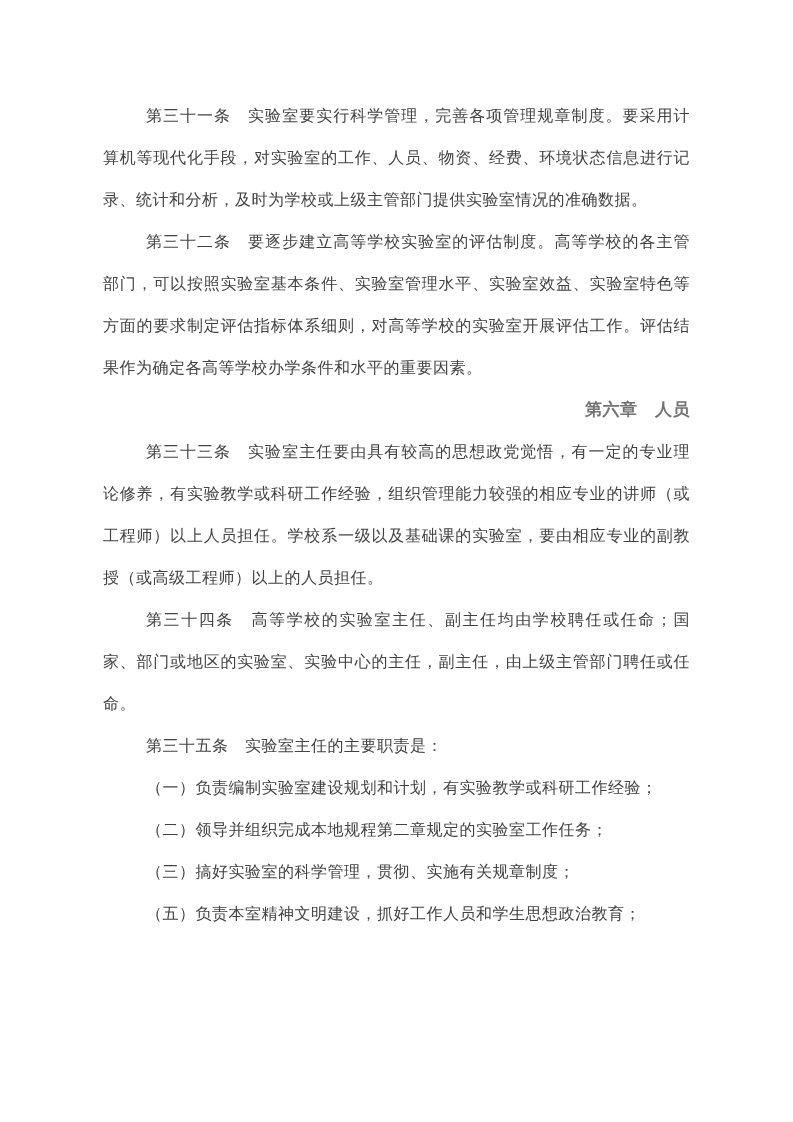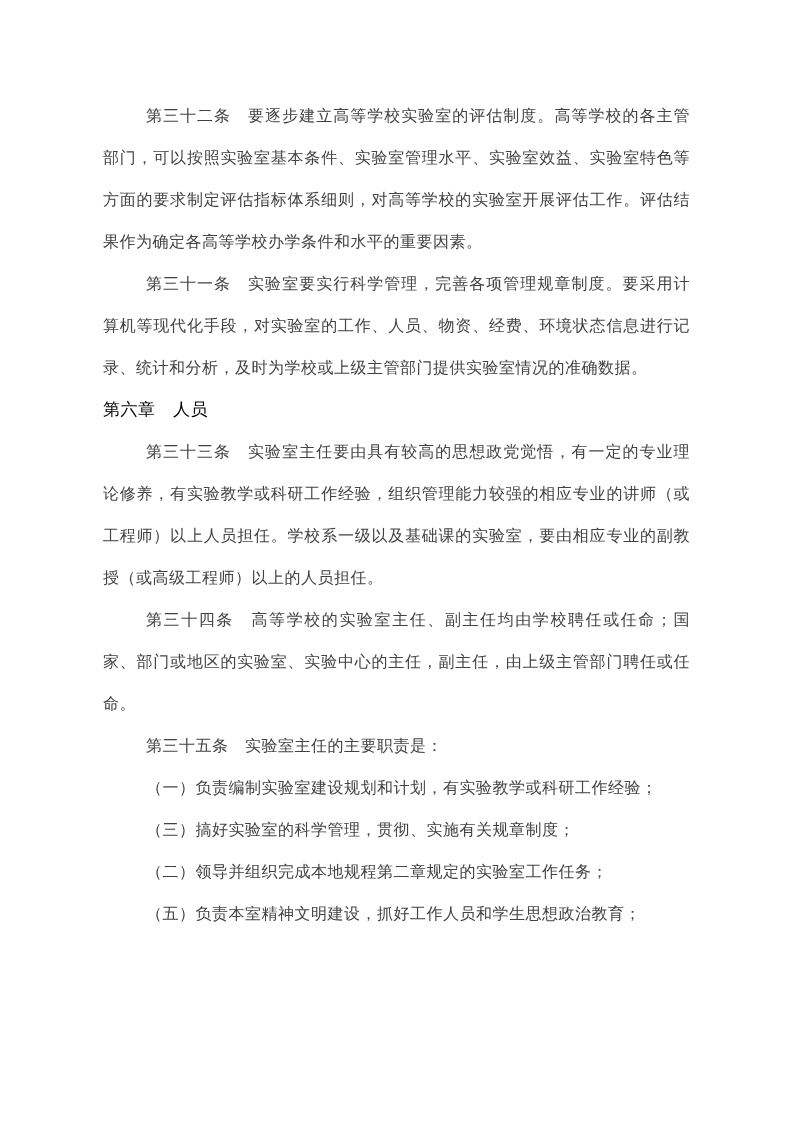--- a/index.html
+++ b/index.html
@@ -23,34 +23,34 @@
     line-height: 42px;
     color: #424242;
     text-align: justify;
     text-indent: 43px;
     letter-spacing: 0.5px;
   }
   .chapter {
     margin: 0;
     font-size: 17px;
     line-height: 42px;
-    font-weight: 400;
-    color: #000000;
-    text-align: left;
+    font-weight: 700;
+    color: #737373;
+    text-align: right;
     text-indent: 0;
     letter-spacing: 0.5px;
   }
 </style>
 </head>
 <body>
 
 <div class="page">
+  <p class="para">第三十一条　实验室要实行科学管理，完善各项管理规章制度。要采用计算机等现代化手段，对实验室的工作、人员、物资、经费、环境状态信息进行记录、统计和分析，及时为学校或上级主管部门提供实验室情况的准确数据。</p>
   <p class="para">第三十二条　要逐步建立高等学校实验室的评估制度。高等学校的各主管部门，可以按照实验室基本条件、实验室管理水平、实验室效益、实验室特色等方面的要求制定评估指标体系细则，对高等学校的实验室开展评估工作。评估结果作为确定各高等学校办学条件和水平的重要因素。</p>
-  <p class="para">第三十一条　实验室要实行科学管理，完善各项管理规章制度。要采用计算机等现代化手段，对实验室的工作、人员、物资、经费、环境状态信息进行记录、统计和分析，及时为学校或上级主管部门提供实验室情况的准确数据。</p>
   <h2 class="chapter">第六章　人员</h2>
   <p class="para">第三十三条　实验室主任要由具有较高的思想政党觉悟，有一定的专业理论修养，有实验教学或科研工作经验，组织管理能力较强的相应专业的讲师（或工程师）以上人员担任。学校系一级以及基础课的实验室，要由相应专业的副教授（或高级工程师）以上的人员担任。</p>
   <p class="para">第三十四条　高等学校的实验室主任、副主任均由学校聘任或任命；国家、部门或地区的实验室、实验中心的主任，副主任，由上级主管部门聘任或任命。</p>
   <p class="para">第三十五条　实验室主任的主要职责是：</p>
   <p class="para">（一）负责编制实验室建设规划和计划，有实验教学或科研工作经验；</p>
+  <p class="para">（二）领导并组织完成本地规程第二章规定的实验室工作任务；</p>
   <p class="para">（三）搞好实验室的科学管理，贯彻、实施有关规章制度；</p>
-  <p class="para">（二）领导并组织完成本地规程第二章规定的实验室工作任务；</p>
   <p class="para">（五）负责本室精神文明建设，抓好工作人员和学生思想政治教育；</p>
 </div>
 
 </body></html>

